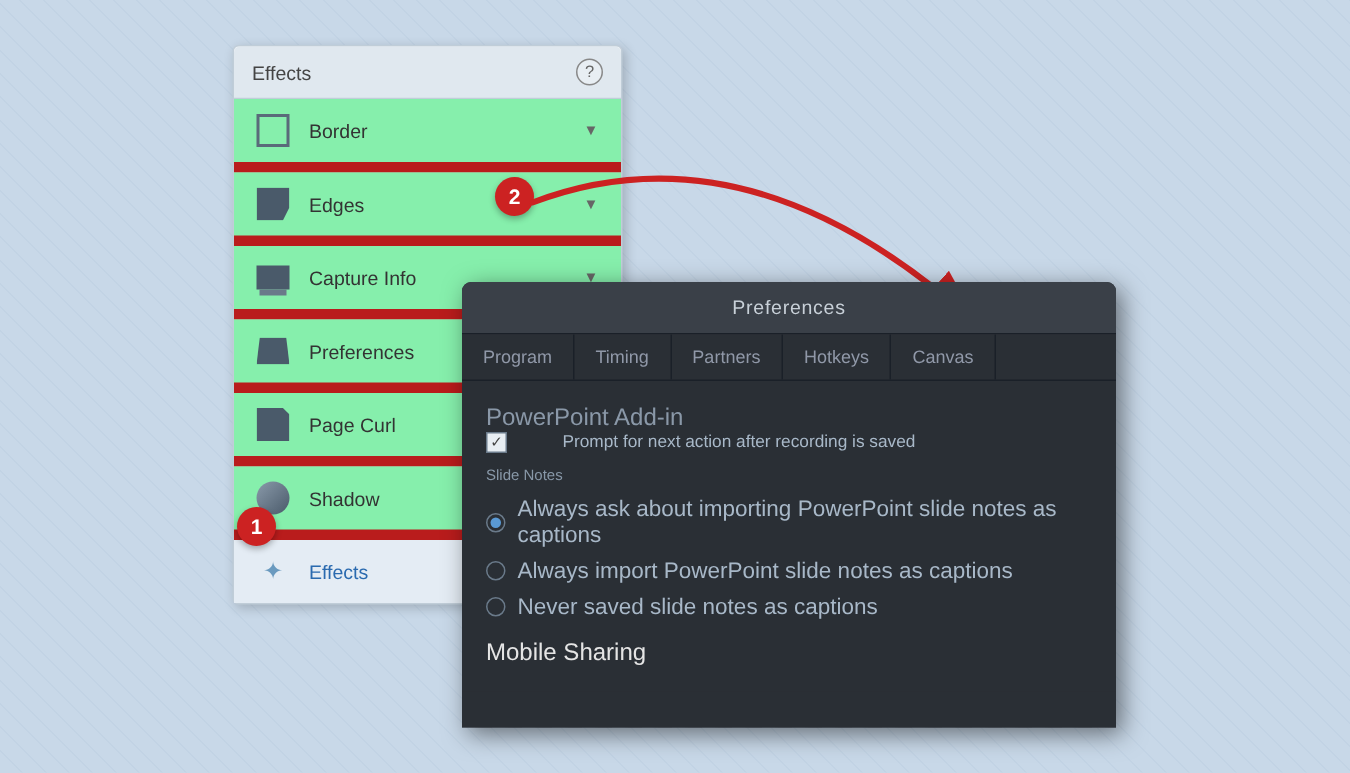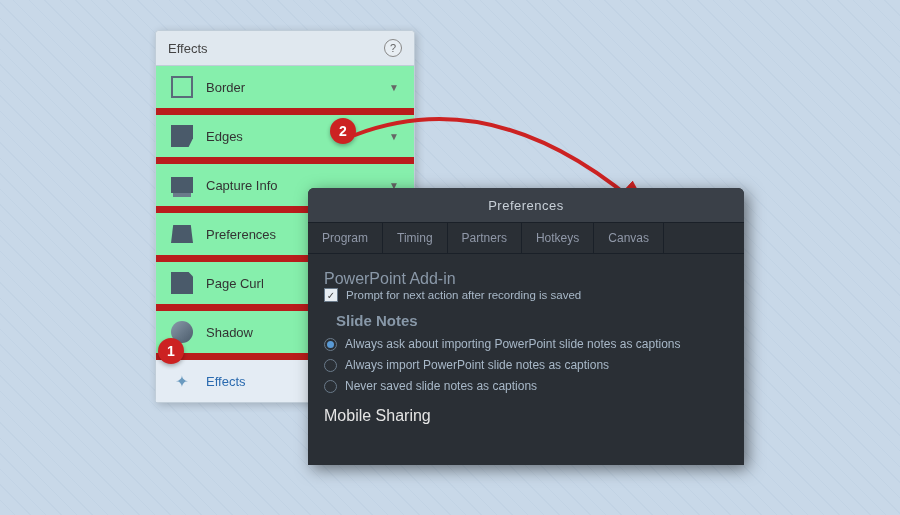--- a/index.html
+++ b/index.html
@@ -254,20 +254,21 @@
     .pref-section-title {
       font-size: 16px;
       color: #8a98a8;
       font-weight: 300;
     }
 
     .pref-checkbox-row {
       display: flex;
       align-items: center;
       margin-bottom: 10px;
+      gap: 29px;
     }
 
     .pref-checkbox {
       width: 14px;
       height: 14px;
       border: 1px solid #6a7a8a;
       background: #e8eef3;
       margin-right: 8px;
       display: flex;
       align-items: center;
@@ -280,24 +281,24 @@
       font-size: 10px;
       color: #444;
     }
 
     .pref-checkbox-label {
       font-size: 11.5px;
       color: #a8b8c8;
     }
 
     .pref-subsection {
-      font-size: 15px;
+      font-size: 10px;
       color: #8898a8;
-      margin: 10px 0 8px 12px;
-      font-weight: 700;
+      margin: 10px 0 8px 0;
+      font-weight: 400;
     }
 
     .pref-radio-row {
       display: flex;
       align-items: center;
       margin-bottom: 7px;
     }
 
     .pref-radio {
       width: 13px;
@@ -319,21 +320,21 @@
       position: absolute;
       top: 2px;
       left: 2px;
       width: 7px;
       height: 7px;
       border-radius: 50%;
       background: #5a9ad5;
     }
 
     .pref-radio-label {
-      font-size: 12px;
+      font-size: 15px;
       color: #a8b8c8;
     }
 
     .pref-mobile-section {
       font-size: 16px;
       color: #e5e5e5;
       margin-top: 14px;
       font-weight: 300;
     }
 

